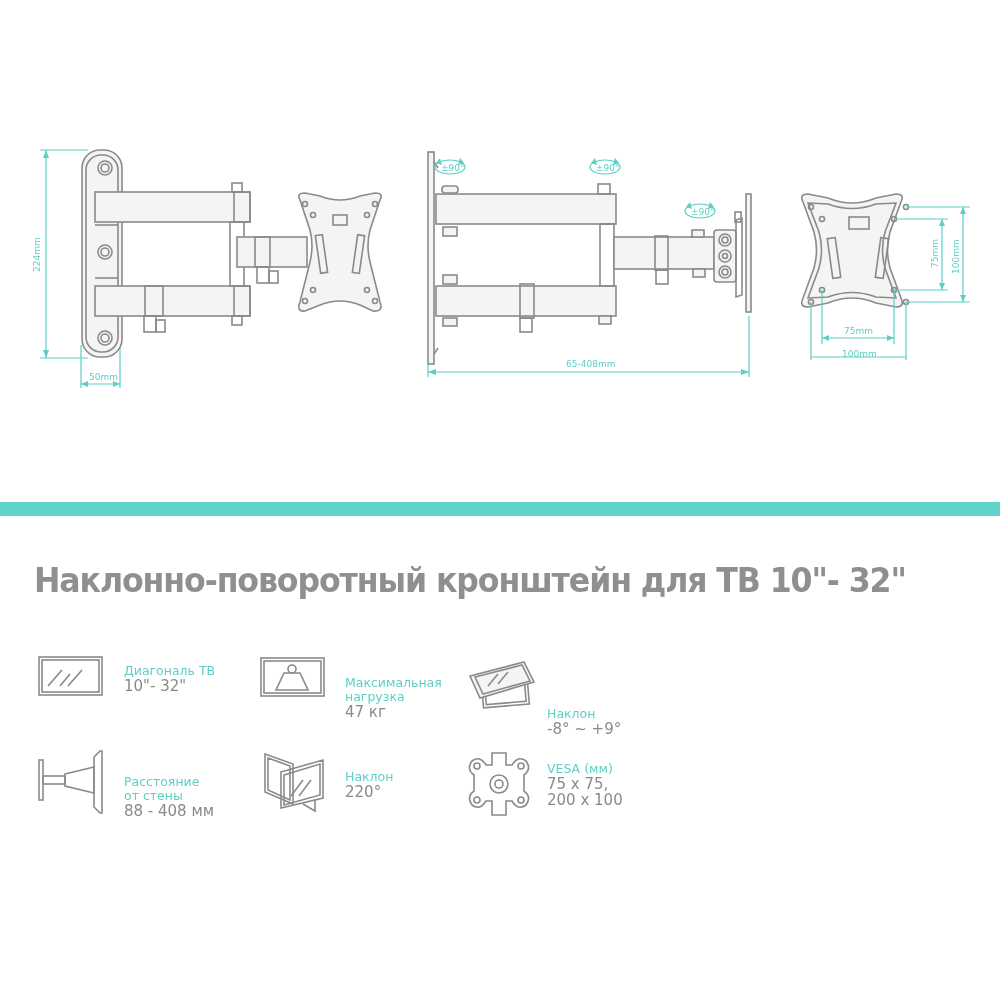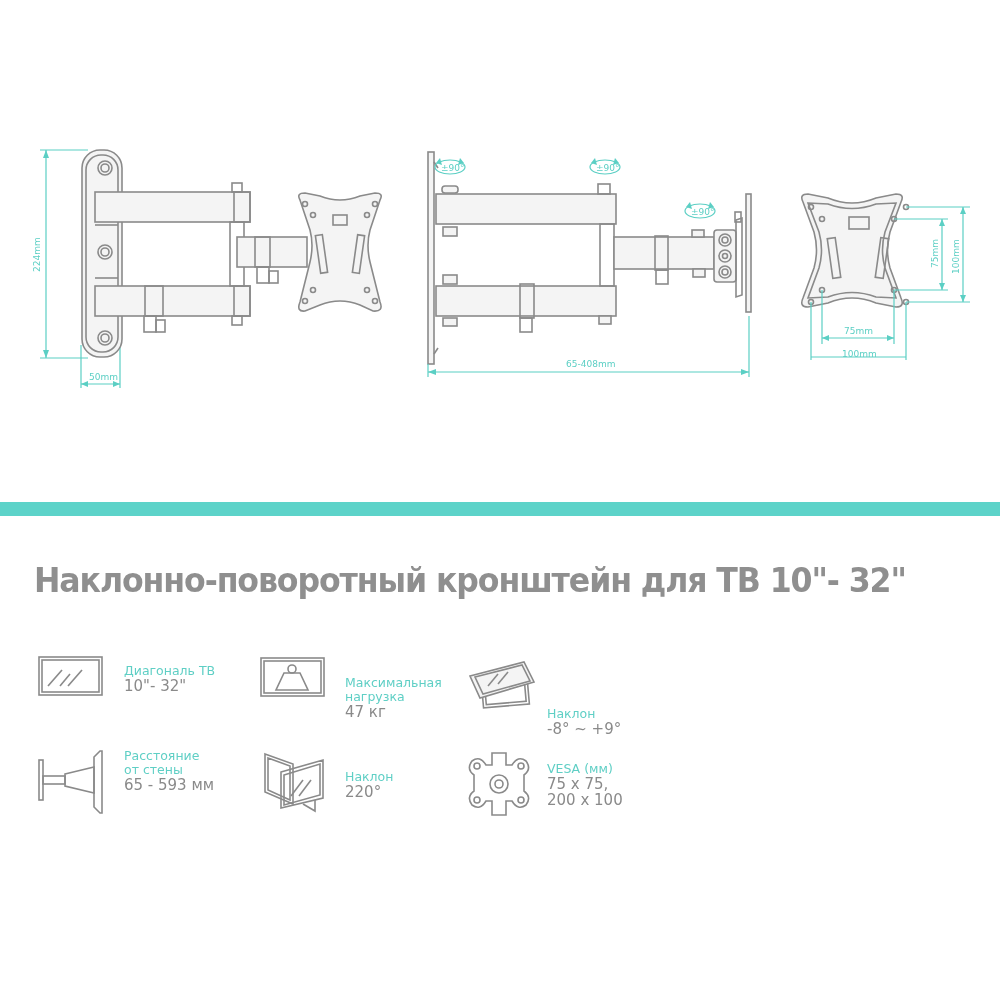--- a/index.html
+++ b/index.html
@@ -233,24 +233,24 @@
   <div class="lbl">Наклон</div>
   <div class="val">-8° ~ +9°</div>
 </div>
 
 <svg width="75" height="65" style="left:38px;top:747px">
   <rect class="ln" x="1" y="13" width="4" height="40"></rect>
   <rect class="ln" x="5" y="29" width="22" height="8"></rect>
   <path class="ln" d="M27,27 L56,20 L56,46 L27,39 Z"></path>
   <path class="ln" d="M56,10 L62,4 L64,4 L64,66 L62,66 L56,60 Z"></path>
 </svg>
-<div class="feat" style="left:124px;top:749px">
+<div class="feat" style="left:124px;top:775px">
   <div class="lbl">Расстояние</div>
   <div class="lbl">от стены</div>
-  <div class="val">65 - 593 мм</div>
+  <div class="val">88 - 408 мм</div>
 </div>
 
 <svg width="70" height="65" style="left:263px;top:750px">
   <path class="ln" d="M2,4 L30,14 L30,54 L2,42 Z"></path>
   <path class="ln" d="M5,8 L27,16 L27,50 L5,40 Z"></path>
   <path class="ln" d="M18,22 L60,10 L60,48 L18,58 Z"></path>
   <path class="ln" d="M21,25 L57,14 L57,45 L21,55 Z"></path>
   <line class="ln" x1="28" y1="46" x2="40" y2="30" stroke-width="1"></line>
   <line class="ln" x1="36" y1="46" x2="48" y2="30" stroke-width="1"></line>
   <path class="ln" d="M40,54 L52,61 L52,50"></path>

